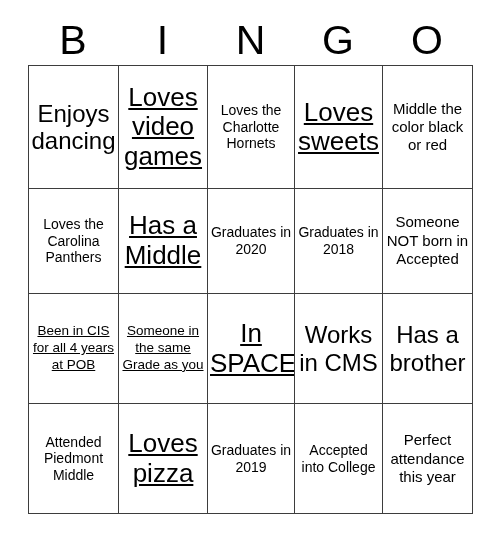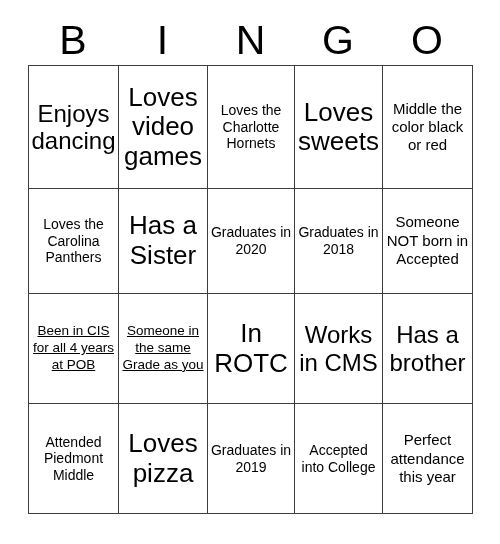--- a/index.html
+++ b/index.html
@@ -71,21 +71,21 @@
   col.c5 { width: 90px; }
   
   tr.r1 { height: 100px; }
   tr.r2 { height: 85px; margin-left: 16px; }
   tr.r3 { height: 85px; }
   tr.r4 { height: 90px; }
   tr.r5 { height: 89px; }
 
   
   .cell-text { display: block; }
-  .sz-xl { font-size: 26px; line-height: 1.13; }
+  .sz-xl { font-size: 26px; line-height: 1.13; text-decoration: underline; }
   .sz-lg { font-size: 24px; line-height: 1.14; }
   .sz-md { font-size: 14px; line-height: 1.18; }
   .sz-sm { font-size: 15px; line-height: 1.22; }
   .sz-xs { font-size: 13.5px; line-height: 1.25; text-decoration: underline; }
 </style>
 </head>
 <body>
 
 <div id="card">
 
@@ -121,41 +121,41 @@
           </td>
         <td>
             <span class="cell-text sz-sm">Middle the color black or red</span>
           </td>
       </tr>
       <tr class="r2">
         <td>
             <span class="cell-text sz-md">Loves the Carolina Panthers</span>
           </td>
         <td>
-            <span class="cell-text sz-xl">Has a Sister</span>
+            <span class="cell-text sz-xl">Has a Middle</span>
           </td>
         <td>
             <span class="cell-text sz-md">Graduates in 2020</span>
           </td>
         <td>
             <span class="cell-text sz-md">Graduates in 2018</span>
           </td>
         <td>
             <span class="cell-text sz-sm">Someone NOT born in Accepted</span>
           </td>
       </tr>
       <tr class="r4">
         <td>
             <span class="cell-text sz-xs">Been in CIS for all 4 years at POB</span>
           </td>
         <td>
             <span class="cell-text sz-xs">Someone in the same Grade as you</span>
           </td>
         <td>
-            <span class="cell-text sz-xl">In ROTC</span>
+            <span class="cell-text sz-xl">In SPACE</span>
           </td>
         <td>
             <span class="cell-text sz-lg">Works in CMS</span>
           </td>
         <td>
             <span class="cell-text sz-lg">Has a brother</span>
           </td>
       </tr>
       <tr class="r5">
         <td>

